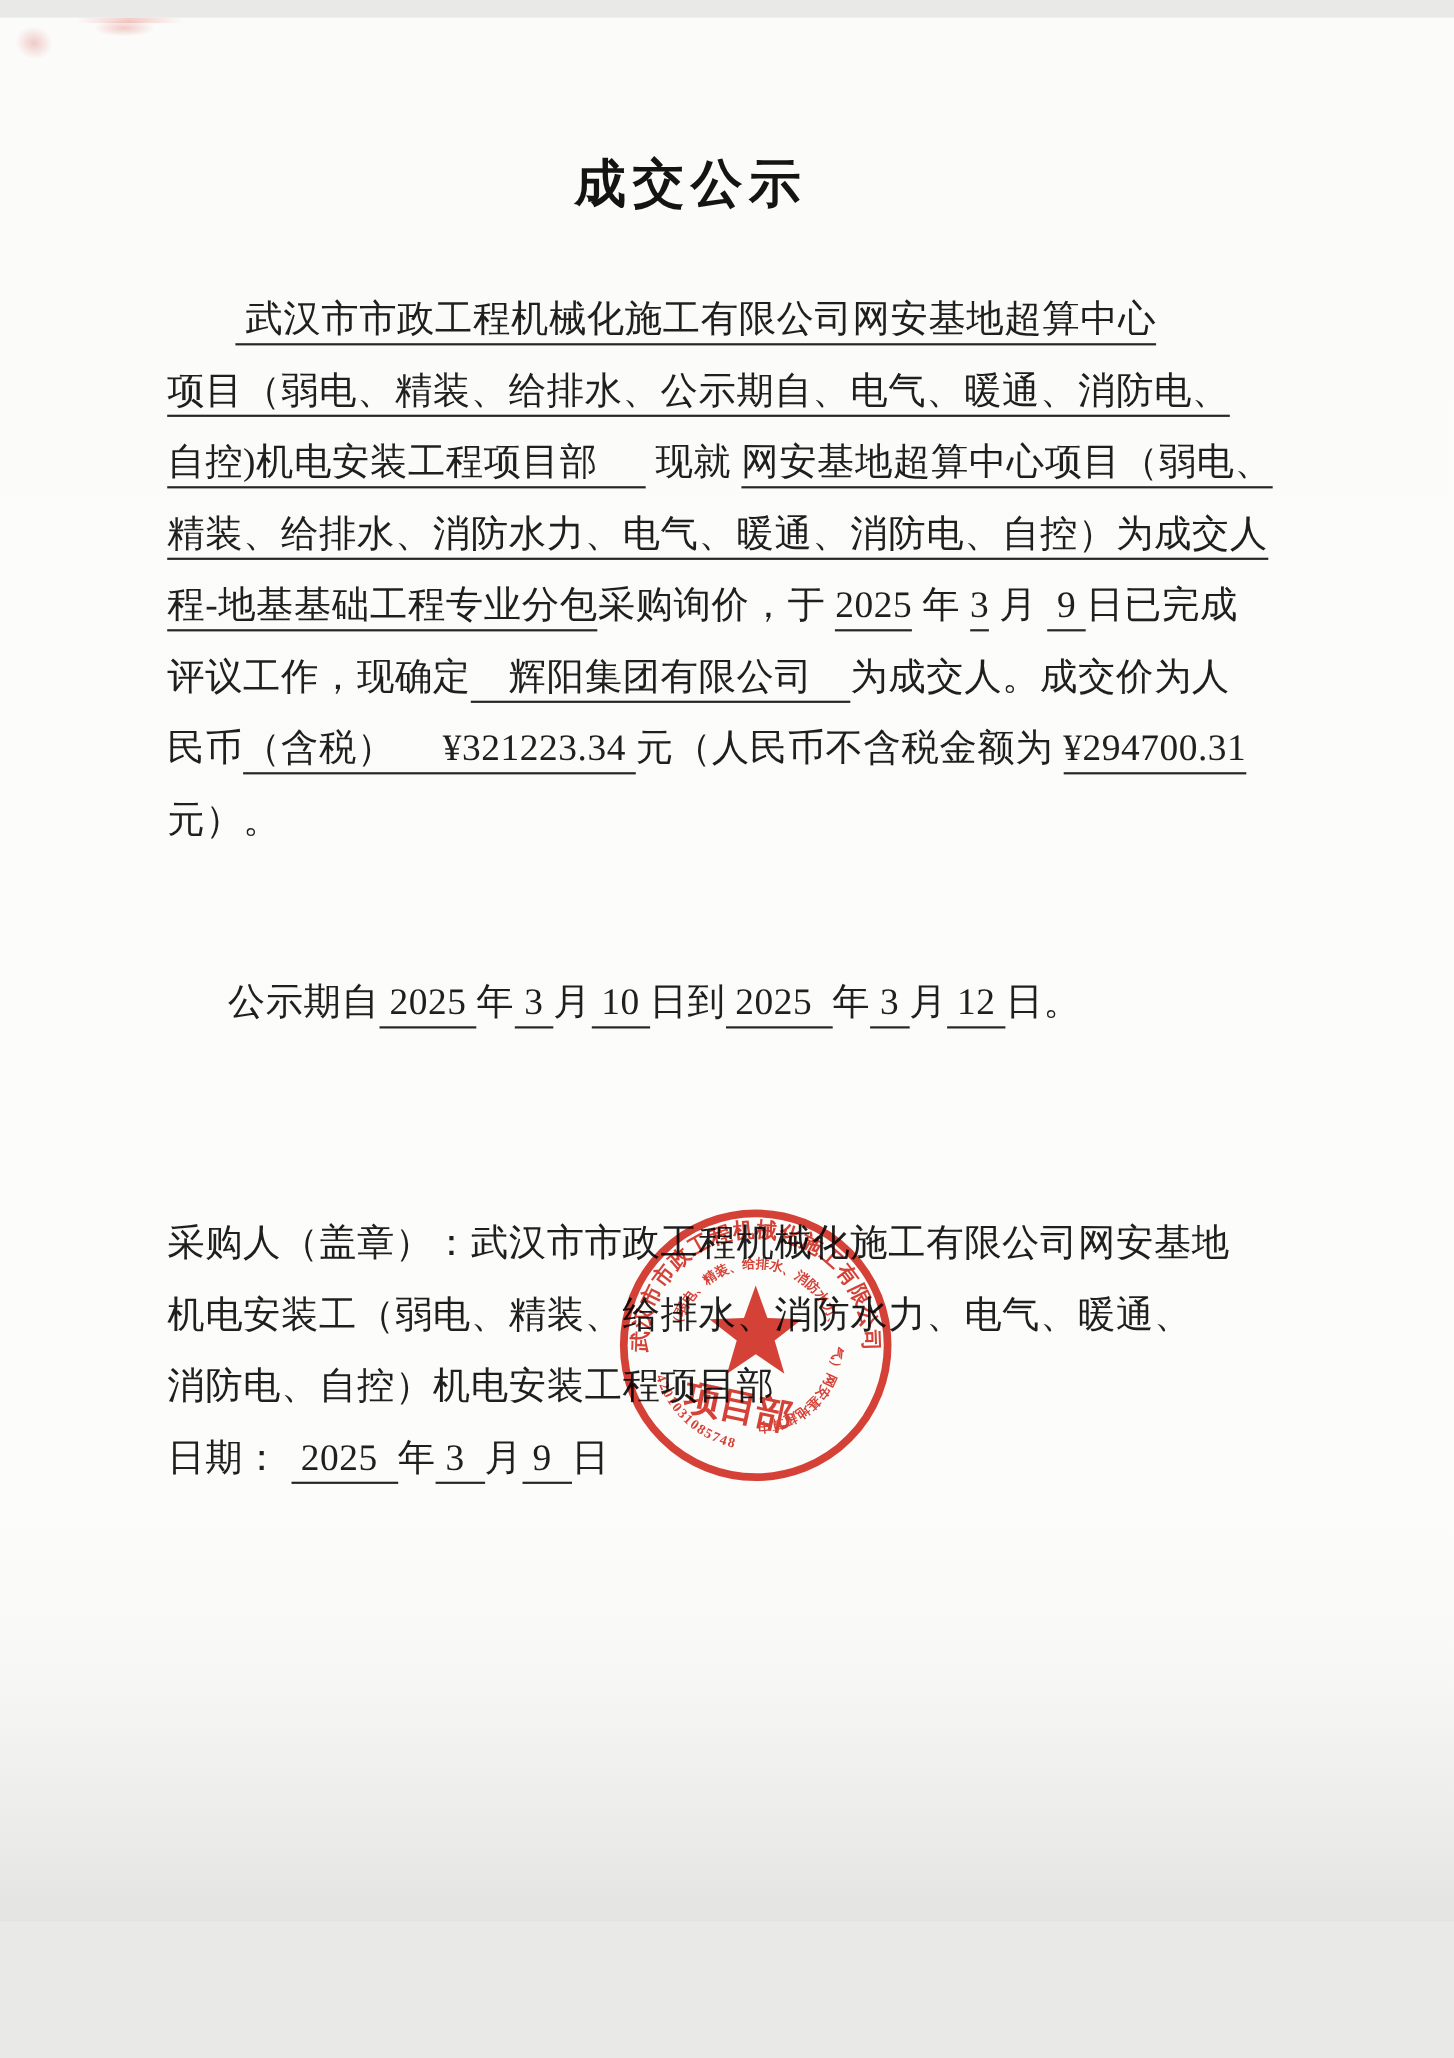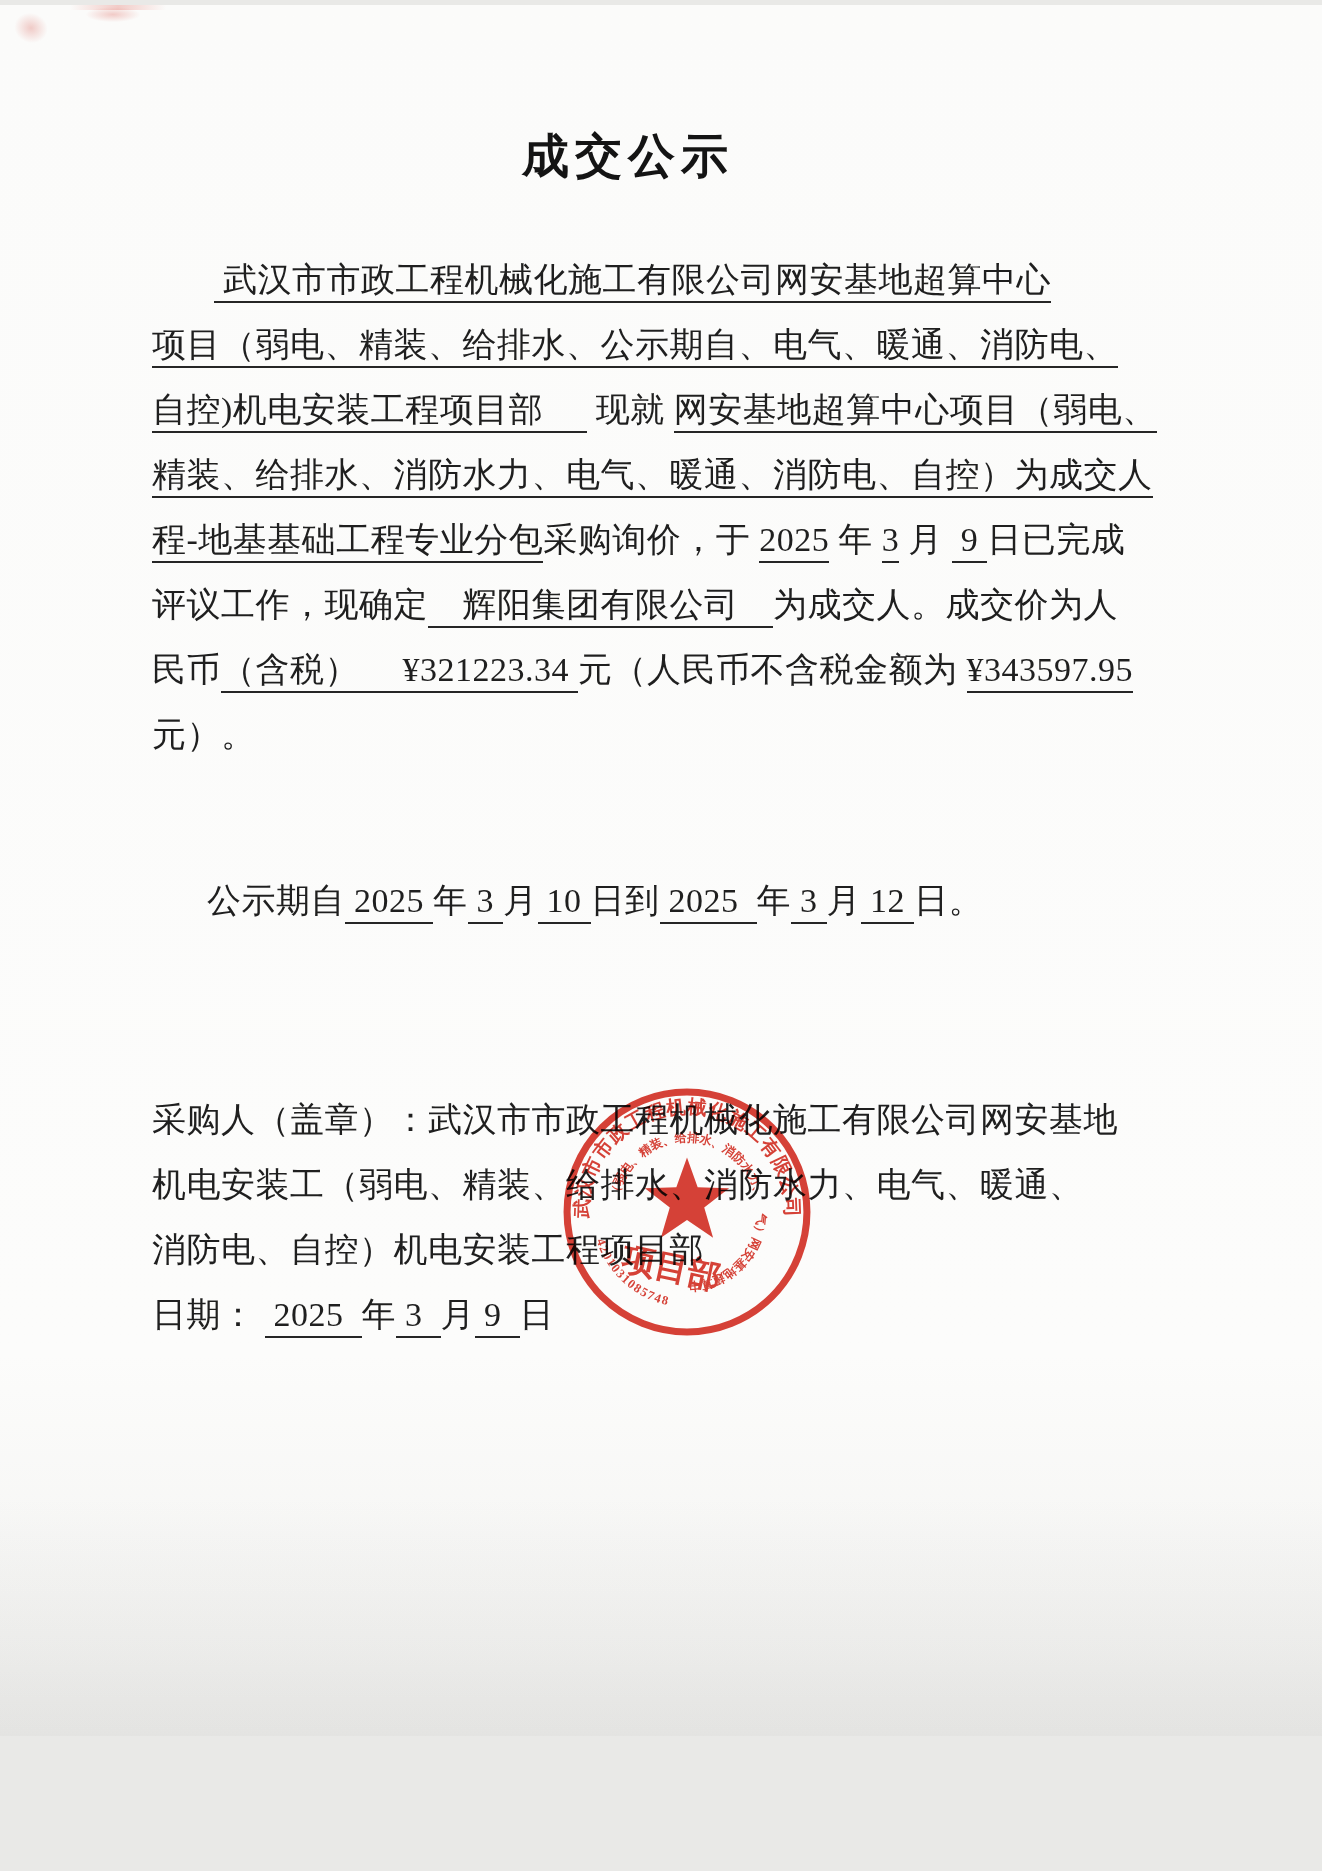--- a/index.html
+++ b/index.html
@@ -1,19 +1,19 @@
 <!DOCTYPE html>
 <html><head>
 <meta charset="utf-8">
 <style>
   html,body{margin:0;padding:0;background:#e9e9e7;}
   .page{
     position:relative;
     width:1322px;height:1731px;
-    margin:5px auto;
+    margin:16px auto;
     background:linear-gradient(180deg,#fbfbfa 0%,#fcfcfb 78%,#f1f1ef 100%);
     overflow:hidden;
     font-family:"Liberation Serif","DejaVu Serif",serif;
     color:#1f1f1f;
   }
   .page::after{
     content:"";position:absolute;left:0;right:0;bottom:0;height:240px;
     background:linear-gradient(180deg,rgba(110,110,108,0) 0%,rgba(110,110,108,.06) 65%,rgba(110,110,108,.10) 100%);
     pointer-events:none;
   }
@@ -70,21 +70,21 @@
 
   <div class="doc-title">成交公示</div>
 
   <div class="body-block p1">
     <div class="line indent"><span class="u"> 武汉市市政工程机械化施工有限公司网安基地超算中心</span></div>
     <div class="line"><span class="u">项目（弱电、精装、给排水、公示期自、电气、暖通、消防电、</span></div>
     <div class="line"><span class="u">自控)机电安装工程项目部　 </span><span> 现就 </span><span class="u">网安基地超算中心项目（弱电、</span></div>
     <div class="line"><span class="u">精装、给排水、消防水力、电气、暖通、消防电、自控）为成交人</span></div>
     <div class="line"><span class="u">程-地基基础工程专业分包</span><span>采购询价，于 </span><span class="u">2025</span><span> 年 </span><span class="u">3</span><span> 月 </span><span class="u"> 9 </span><span>日已完成</span></div>
     <div class="line"><span>评议工作，现确定</span><span class="u">　辉阳集团有限公司　</span><span>为成交人。成交价为人</span></div>
-    <div class="line"><span>民币</span><span class="u">（含税）　 ¥321223.34 </span><span>元（人民币不含税金额为 </span><span class="u">¥343597.95</span></div>
+    <div class="line"><span>民币</span><span class="u">（含税）　 ¥321223.34 </span><span>元（人民币不含税金额为 </span><span class="u">¥294700.31</span></div>
     <div class="line"><span>元）。</span></div>
   </div>
 
   <div class="body-block p2">
     <div class="line indent2"><span>公示期自</span><span class="u"> 2025 </span><span>年</span><span class="u"> 3 </span><span>月</span><span class="u"> 10 </span><span>日到</span><span class="u"> 2025  </span><span>年</span><span class="u"> 3 </span><span>月</span><span class="u"> 12 </span><span>日。</span></div>
   </div>
 
   <div class="body-block footer">
     <div class="line"><span>采购人（盖章）：武汉市市政工程机械化施工有限公司网安基地</span></div>
     <div class="line"><span>机电安装工（弱电、精装、给排水、消防水力、电气、暖通、</span></div>

